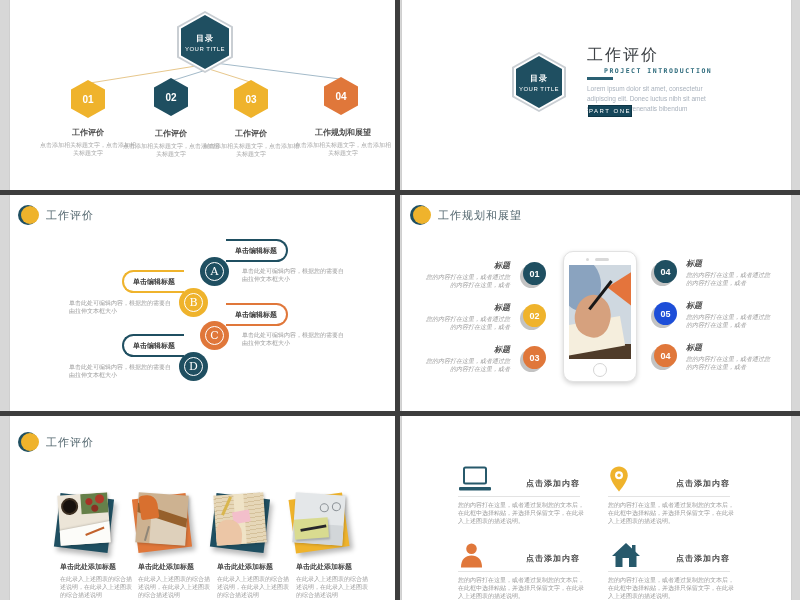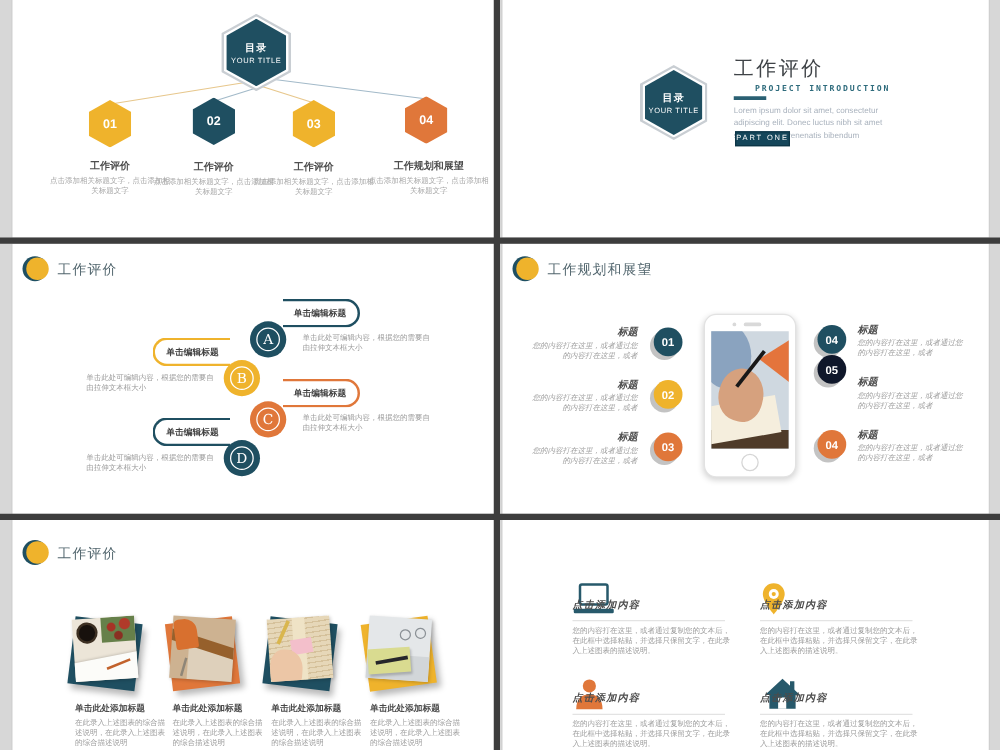--- a/index.html
+++ b/index.html
@@ -51,21 +51,21 @@
   .ph-speaker{position:absolute;left:31px;top:6px;width:14px;height:2.5px;border-radius:2px;background:#d9d9d9;}
   .ph-cam{position:absolute;left:22px;top:6px;width:3px;height:3px;border-radius:50%;background:#d9d9d9;}
   .ph-home{position:absolute;left:29px;bottom:4px;width:14px;height:14px;border:1.5px solid #d5d5d5;border-radius:50%;}
   .ph-screen{position:absolute;left:5px;top:13px;width:62px;height:94px;background:#cfd8e0;overflow:hidden;}
   
   .p5back{position:absolute;left:0;top:2px;width:54px;height:54px;box-shadow:3px 4px 5px rgba(0,0,0,.28);}
   .p5photo{position:absolute;left:2px;top:0;width:50px;height:50px;overflow:hidden;box-shadow:1px 1px 3px rgba(0,0,0,.2);}
   .s5-title{position:absolute;width:80px;font-size:7px;font-weight:bold;color:#4a4a4a;}
   .s5-desc{position:absolute;width:72px;font-size:6px;line-height:8px;color:#9d9d9d;}
   
-  .s6-title{position:absolute;width:122px;text-align:left;font-size:8px;font-weight:bold;color:#4c4c4c;letter-spacing:1px;font-style:italic;}
+  .s6-title{position:absolute;width:122px;text-align:right;font-size:8px;font-weight:bold;color:#4c4c4c;letter-spacing:1px;}
   .s6-line{position:absolute;height:1px;background:#e3e3e3;width:122px;}
   .s6-desc{position:absolute;width:128px;font-size:6px;line-height:8px;color:#9b9b9b;}
 </style>
 </head>
 <body>
 
 <div id="stage">
 
   <div class="slide" style="left:10px;top:0;width:387px;height:190px;">
     <svg class="ab" style="left:0;top:0;" width="387" height="190">
@@ -207,21 +207,21 @@
       <div class="s4-desc">您的内容打在这里，或者通过您的内容打在这里，或者</div>
     </div>
 
     <div class="s4-num" style="left:252px;top:65px;background:#1f4f61;">
         <span>04</span>
       </div>
     <div class="s4-blk" style="left:284px;top:63px;">
       <div class="s4-title">标题</div>
       <div class="s4-desc">您的内容打在这里，或者通过您的内容打在这里，或者</div>
     </div>
-    <div class="s4-num" style="left:252px;top:89px;background:#0f172a;text-align:right;">
+    <div class="s4-num" style="left:252px;top:107px;background:#1d4ed8;text-align:right;">
         <span>05</span>
       </div>
     <div class="s4-blk" style="left:284px;top:105px;">
       <div class="s4-title">标题</div>
       <div class="s4-desc">您的内容打在这里，或者通过您的内容打在这里，或者</div>
     </div>
     <div class="s4-num" style="left:252px;top:149px;background:#e0773a;">
         <span>04</span>
       </div>
     <div class="s4-blk" style="left:284px;top:147px;">

